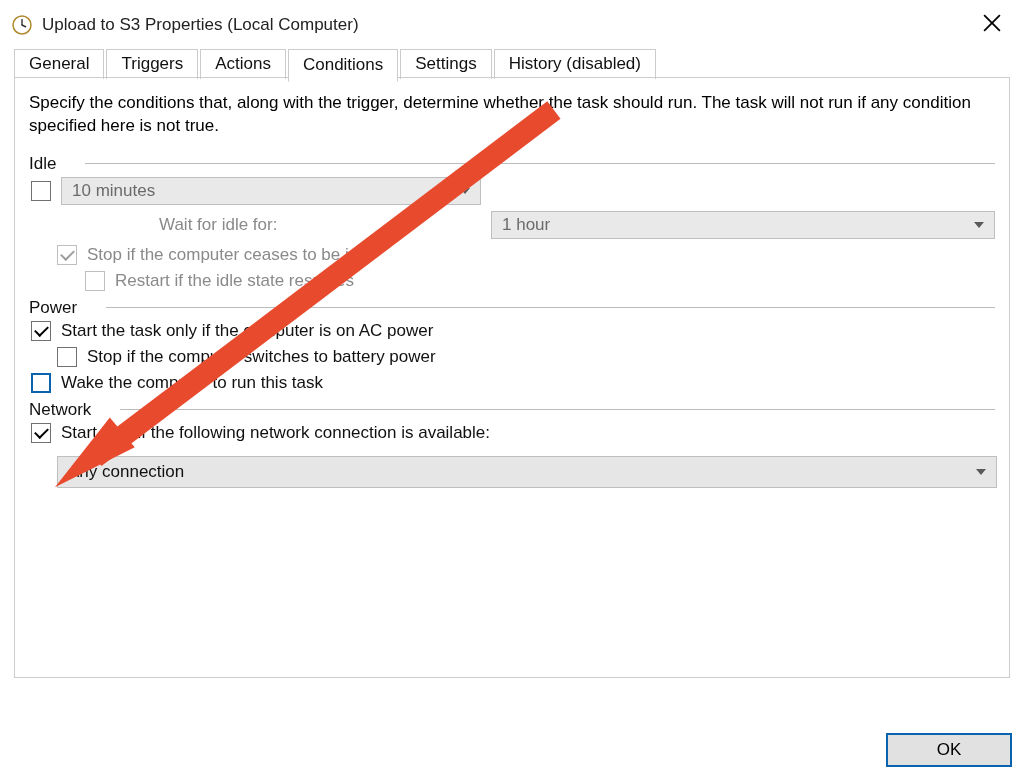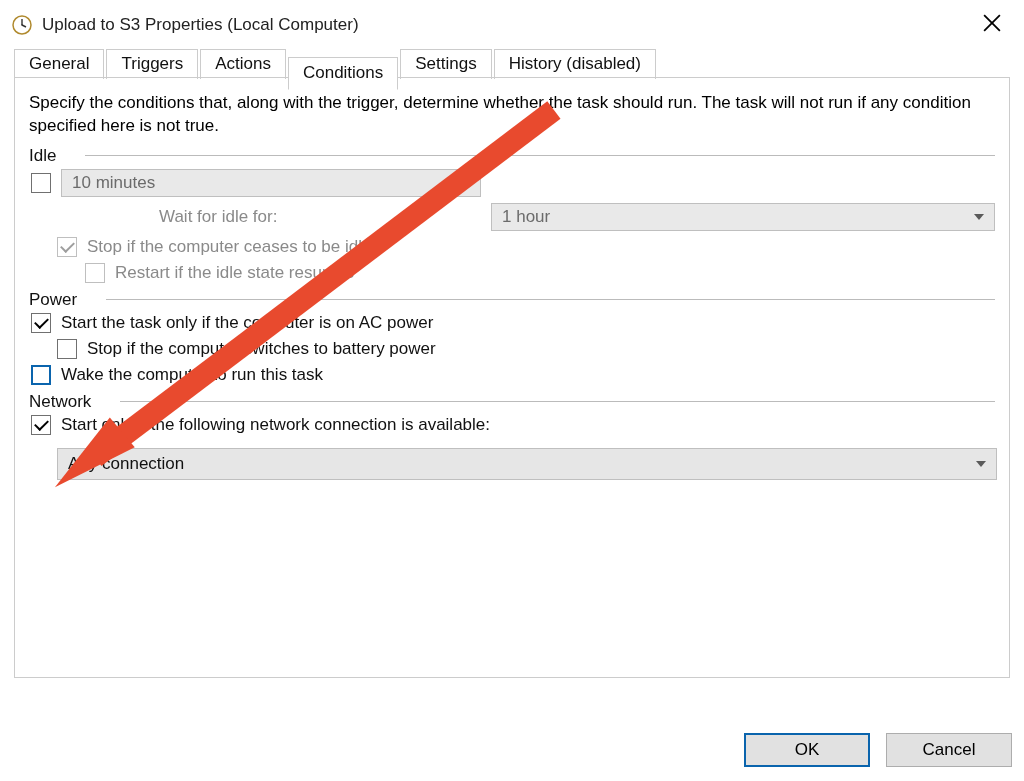--- a/index.html
+++ b/index.html
@@ -56,31 +56,31 @@
     cursor: pointer;
     position: relative;
     top:1px;
   }
   .tab.active {
     background: #fff;
     border-bottom: 1px solid #fff;
     z-index: 2;
     padding-top:5px;
     padding-bottom:6px;
-    top:12px;
+    top:4px;
   }
   .tab-content {
     border: 1px solid #ccc;
     margin: 0 14px 0 14px;
     padding: 14px 14px 14px 14px;
     border-top: none;
     height: 600px;
     position: relative;
   }
-  .desc { font-size: 17px; line-height: 1.35; margin-bottom: 8px; }
+  .desc { font-size: 17px; line-height: 1.35; margin-bottom: 16px; }
   .section-label {
     font-size: 17px;
     color: #111;
     display: flex;
     align-items: center;
     margin-top: 2px;
     gap: 19px;
   }
   .section-label .line {
     flex:1;
@@ -268,14 +268,13 @@
         <polygon points="0,0 12,6 0,12" fill="#e84a2e"></polygon>
       </marker>
     </defs>
     <line x1="540" y1="32" x2="80" y2="380" stroke="#e84a2e" stroke-width="22"></line>
     <polygon points="40,410 120,370 95,340" fill="#e84a2e"></polygon>
   </svg>
 </div>
 
 <div class="btn-row" style="position:fixed;">
   <div class="btn primary">OK</div>
-  <div class="btn">Cancel</div>
 </div>
 
 </body></html>

